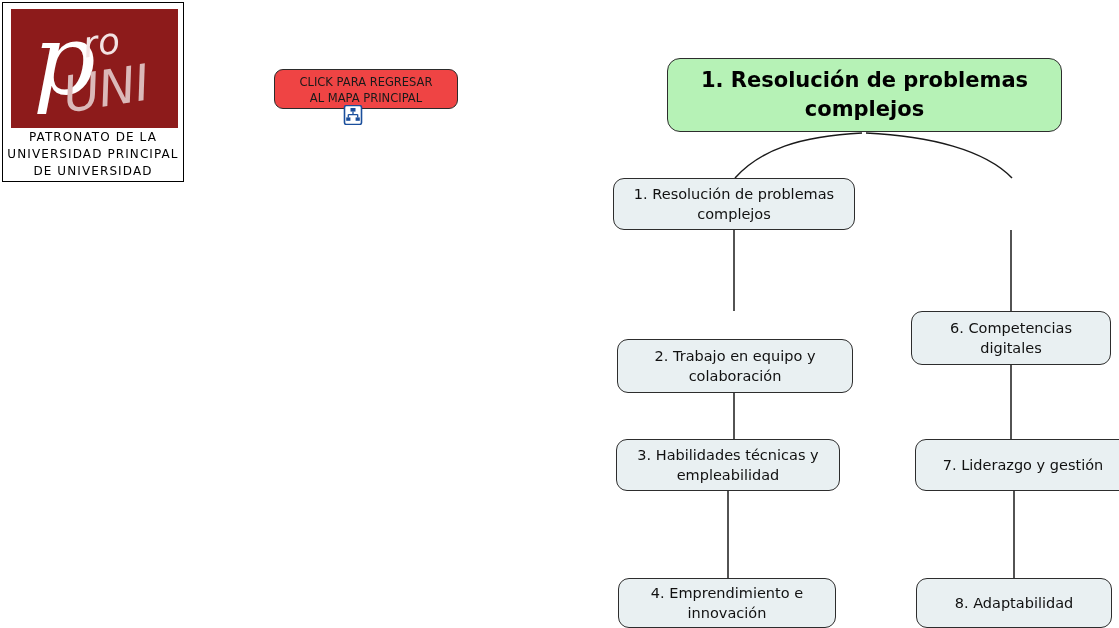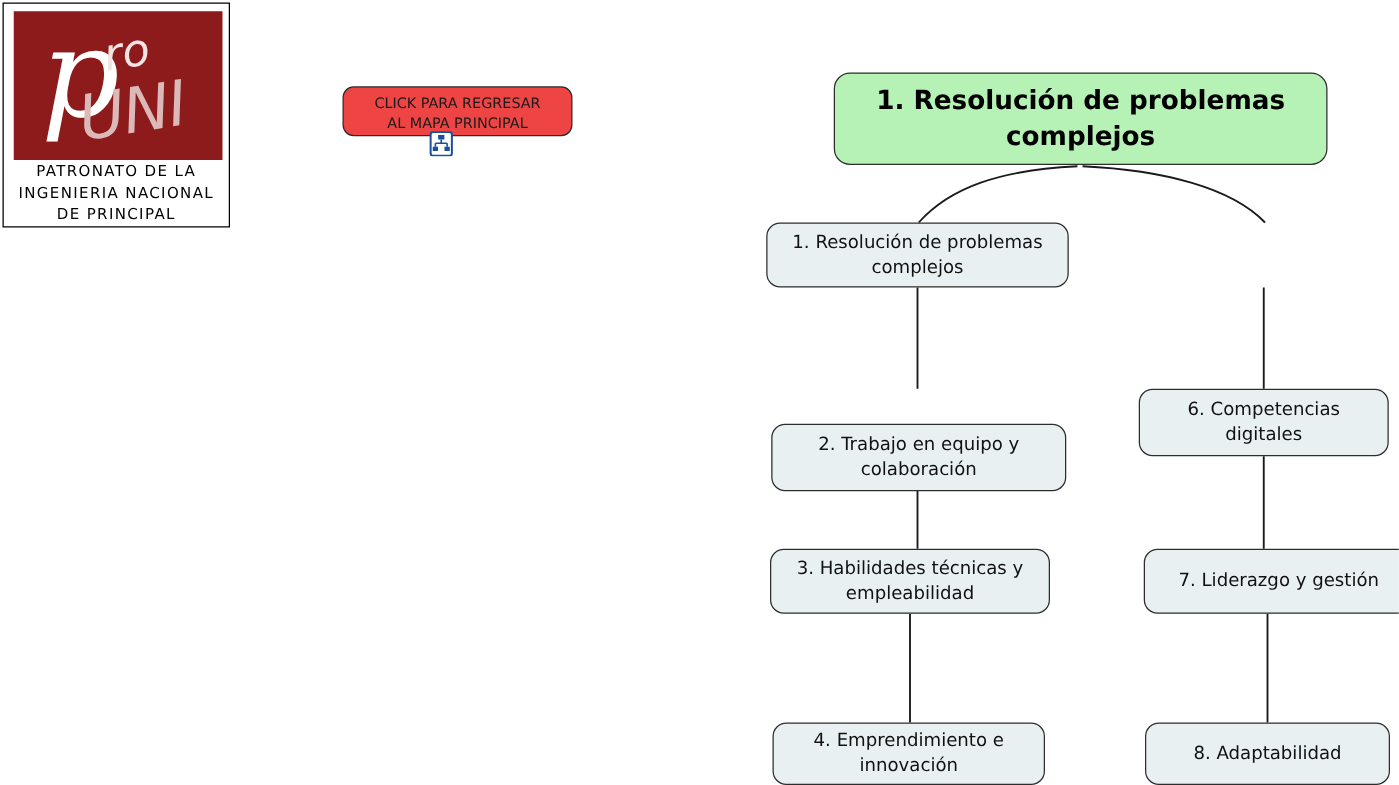--- a/index.html
+++ b/index.html
@@ -176,22 +176,22 @@
 <body>
 
 <div id="logo-block">
   <div id="logo-mark">
     <div id="logo-p">p</div>
     <div id="logo-ro">ro</div>
     <div id="logo-uni">UNI</div>
   </div>
   <div id="logo-caption">
     <div>PATRONATO DE LA</div>
-    <div>INGENIERIA NACIONAL</div>
-    <div>DE PRINCIPAL</div>
+    <div>UNIVERSIDAD PRINCIPAL</div>
+    <div>DE UNIVERSIDAD</div>
   </div>
 </div>
 
 <div id="return-button">
   <span class="btn-line">CLICK PARA REGRESAR</span>
   <span class="btn-line">AL MAPA PRINCIPAL</span>
 </div>
 <svg id="hierarchy-icon" viewBox="0 0 20 20">
   <rect x="1.5" y="0.5" width="17" height="19" rx="2" fill="#ffffff" stroke="#1b4f9c" stroke-width="1.6"></rect>
   <rect x="7.5" y="3" width="5" height="3.6" fill="#1b4f9c"></rect>

